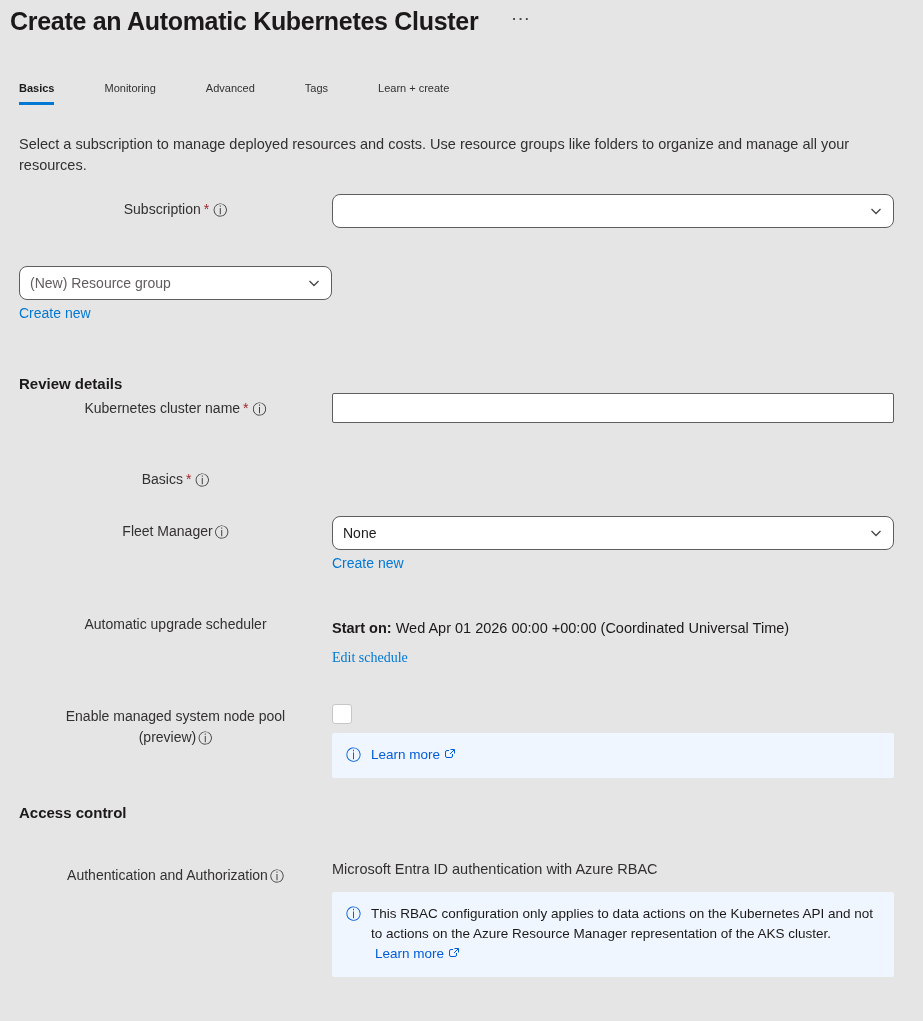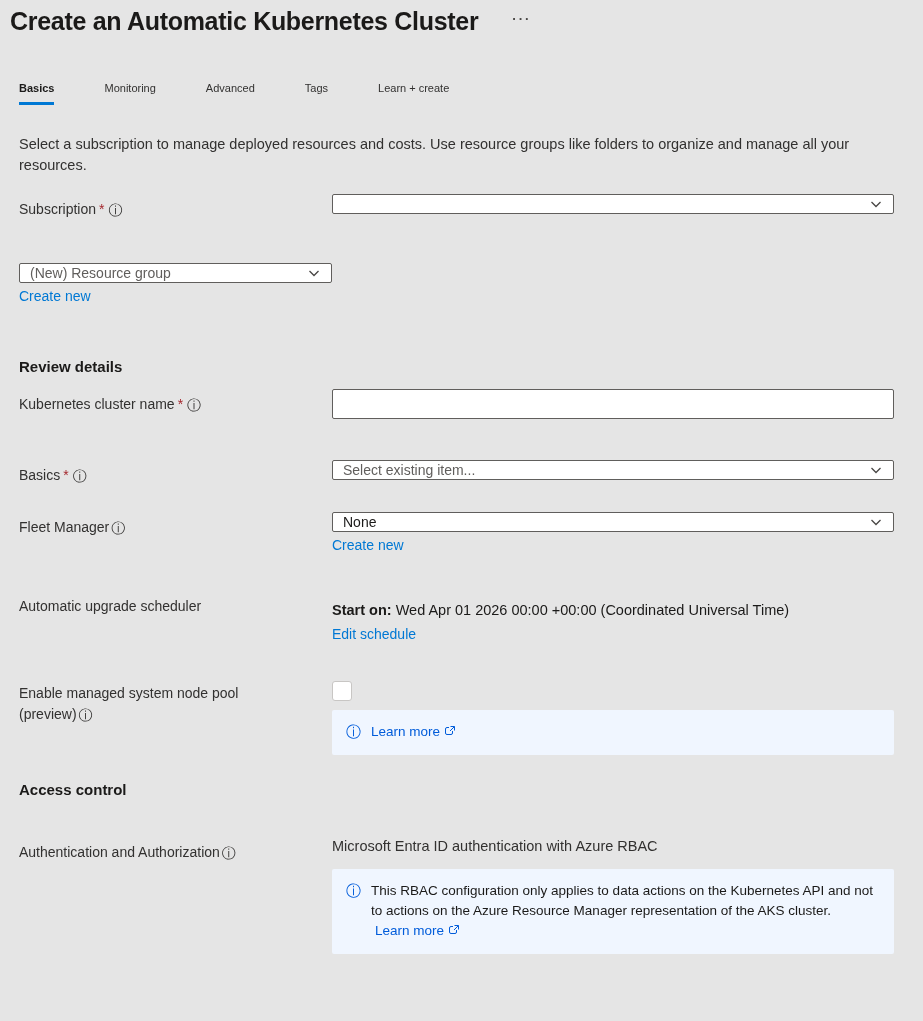--- a/index.html
+++ b/index.html
@@ -14,54 +14,54 @@
 
   
   .tabs { display:flex; gap:50px; margin-top:46px; }
   .tab { font-size:11px; color:#323130; padding-bottom:8px; border-bottom:3px solid transparent; cursor:pointer; }
   .tab.active { font-weight:700; color:#1b1a19; border-bottom-color:#0078d4; }
 
   .intro { margin-top:29px; font-size:14.5px; line-height:21px; color:#323130; max-width:882px; }
 
   
   .row { display:grid; grid-template-columns:313px 1fr; }
-  .lbl { font-size:14px; color:#323130; line-height:30px; white-space:nowrap; }
+  .lbl { font-size:14px; color:#323130; line-height:30px; white-space:nowrap;text-align:center; }
   .req { color:#a4262c; margin:0 2px 0 3px; }
   .info-i { display:inline-block; font-size:14px; color:#323130; font-style:normal; margin-left:2px; cursor:pointer; vertical-align:-1px; }
 
-  .control { position:relative; height:20px; border:1px solid #605e5c; border-radius:2px; background:#fff; display:flex; align-items:center; padding:0 10px; font-size:14px; color:#1b1a19; }
+  .control { position:relative; height:34px; border:1px solid #605e5c; border-radius:8px; background:#fff; display:flex; align-items:center; padding:0 10px; font-size:14px; color:#1b1a19; }
   .dropdown { justify-content:space-between; cursor:pointer; }
   .placeholder { color:#605e5c; }
   .chev { flex:0 0 auto; margin-left:8px; display:flex; }
   input.text-input { width:100%; height:30px; border:1px solid #605e5c; border-radius:2px; font-size:14px; padding:0 10px; font-family:"Liberation Sans",sans-serif; color:#1b1a19; outline:none; }
 
   .link { color:#0078d4; font-size:14px; text-decoration:none; cursor:pointer; display:inline-block; }
   .create-new { margin-top:5px; }
 
   .section-h { font-size:15px; font-weight:700; color:#1b1a19; line-height:19px; }
 
   
   .rg-label-cell { position:relative; padding-left:52px; }
   .connector { position:absolute; left:4px; top:-20px; width:40px; height:28px; border-left:1px solid #a19f9d; border-bottom:1px solid #a19f9d; }
 
   .start-on { margin-top:9px; font-size:14.5px; line-height:20px; color:#1b1a19; }
   .start-on b { font-weight:700; }
-  .edit-link { margin-top:6px; }
+  .edit-link { margin-top:12px;font-family:Liberation Serif, serif; }
 
   .checkbox { width:20px; height:20px; border:1px solid #c8c6c4; border-radius:3px; background:#fff; cursor:pointer; }
   .two-line-lbl { line-height:21px; padding-top:2px; }
 
   .infobox { background:#f0f6ff; border-radius:2px; padding:12px 12px 12px 14px; display:flex; gap:10px; font-size:13.5px; line-height:20px; color:#1b1a19; }
   .infobox .blue-i { color:#015cda; font-size:15px; line-height:20px; flex:0 0 auto; font-style:normal; }
   .learn-more { color:#015cda; font-size:13.5px; cursor:pointer; white-space:nowrap; }
   .ext-ico { display:inline-block; vertical-align:-1px; margin-left:4px; }
 
   .auth-value { font-size:14.5px; line-height:20px; color:#323130; }
 
-  .mt18{margin-top:18px} .mt38{margin-top:38px} .mt52{margin-top:52px} .mt8{margin-top:13px}
+  .mt18{margin-top:18px} .mt38{margin-top:38px} .mt52{margin-top:52px} .mt8{margin-top:0}
   .mt40{margin-top:40px} .mt15{margin-top:21px} .mt37{margin-top:37px} .mt9{margin-top:9px}
   .mt25{margin-top:25px} .mt13{margin-top:13px}
 </style>
 </head>
 <body>
 
 <div class="page">
 
   <div class="title-row">
     <h1 class="page-title">Create an Automatic Kubernetes Cluster</h1>
@@ -115,30 +115,20 @@
       <span>Kubernetes cluster name</span><span class="req">*</span><span class="info-i">ⓘ</span>
     </div>
     <div>
       <input class="text-input" type="text" value="" style="">
     </div>
   </div>
 
   <div class="row mt40">
     <div class="lbl">
       <span>Basics</span><span class="req">*</span><span class="info-i">ⓘ</span>
-    </div>
-    <div>
-      <div class="control dropdown">
-        <span class="placeholder">Select existing item...</span>
-        <span class="chev">
-          <svg width="14" height="14" viewBox="0 0 14 14">
-              <path d="M2.5 5l4.5 4.5L11.5 5" fill="none" stroke="#484644" stroke-width="1.3"></path>
-            </svg>
-        </span>
-      </div>
     </div>
   </div>
 
   <div class="row mt15">
     <div class="lbl">
       <span>Fleet Manager</span><span class="info-i">ⓘ</span>
     </div>
     <div>
       <div class="control dropdown">
         <span>None</span>

